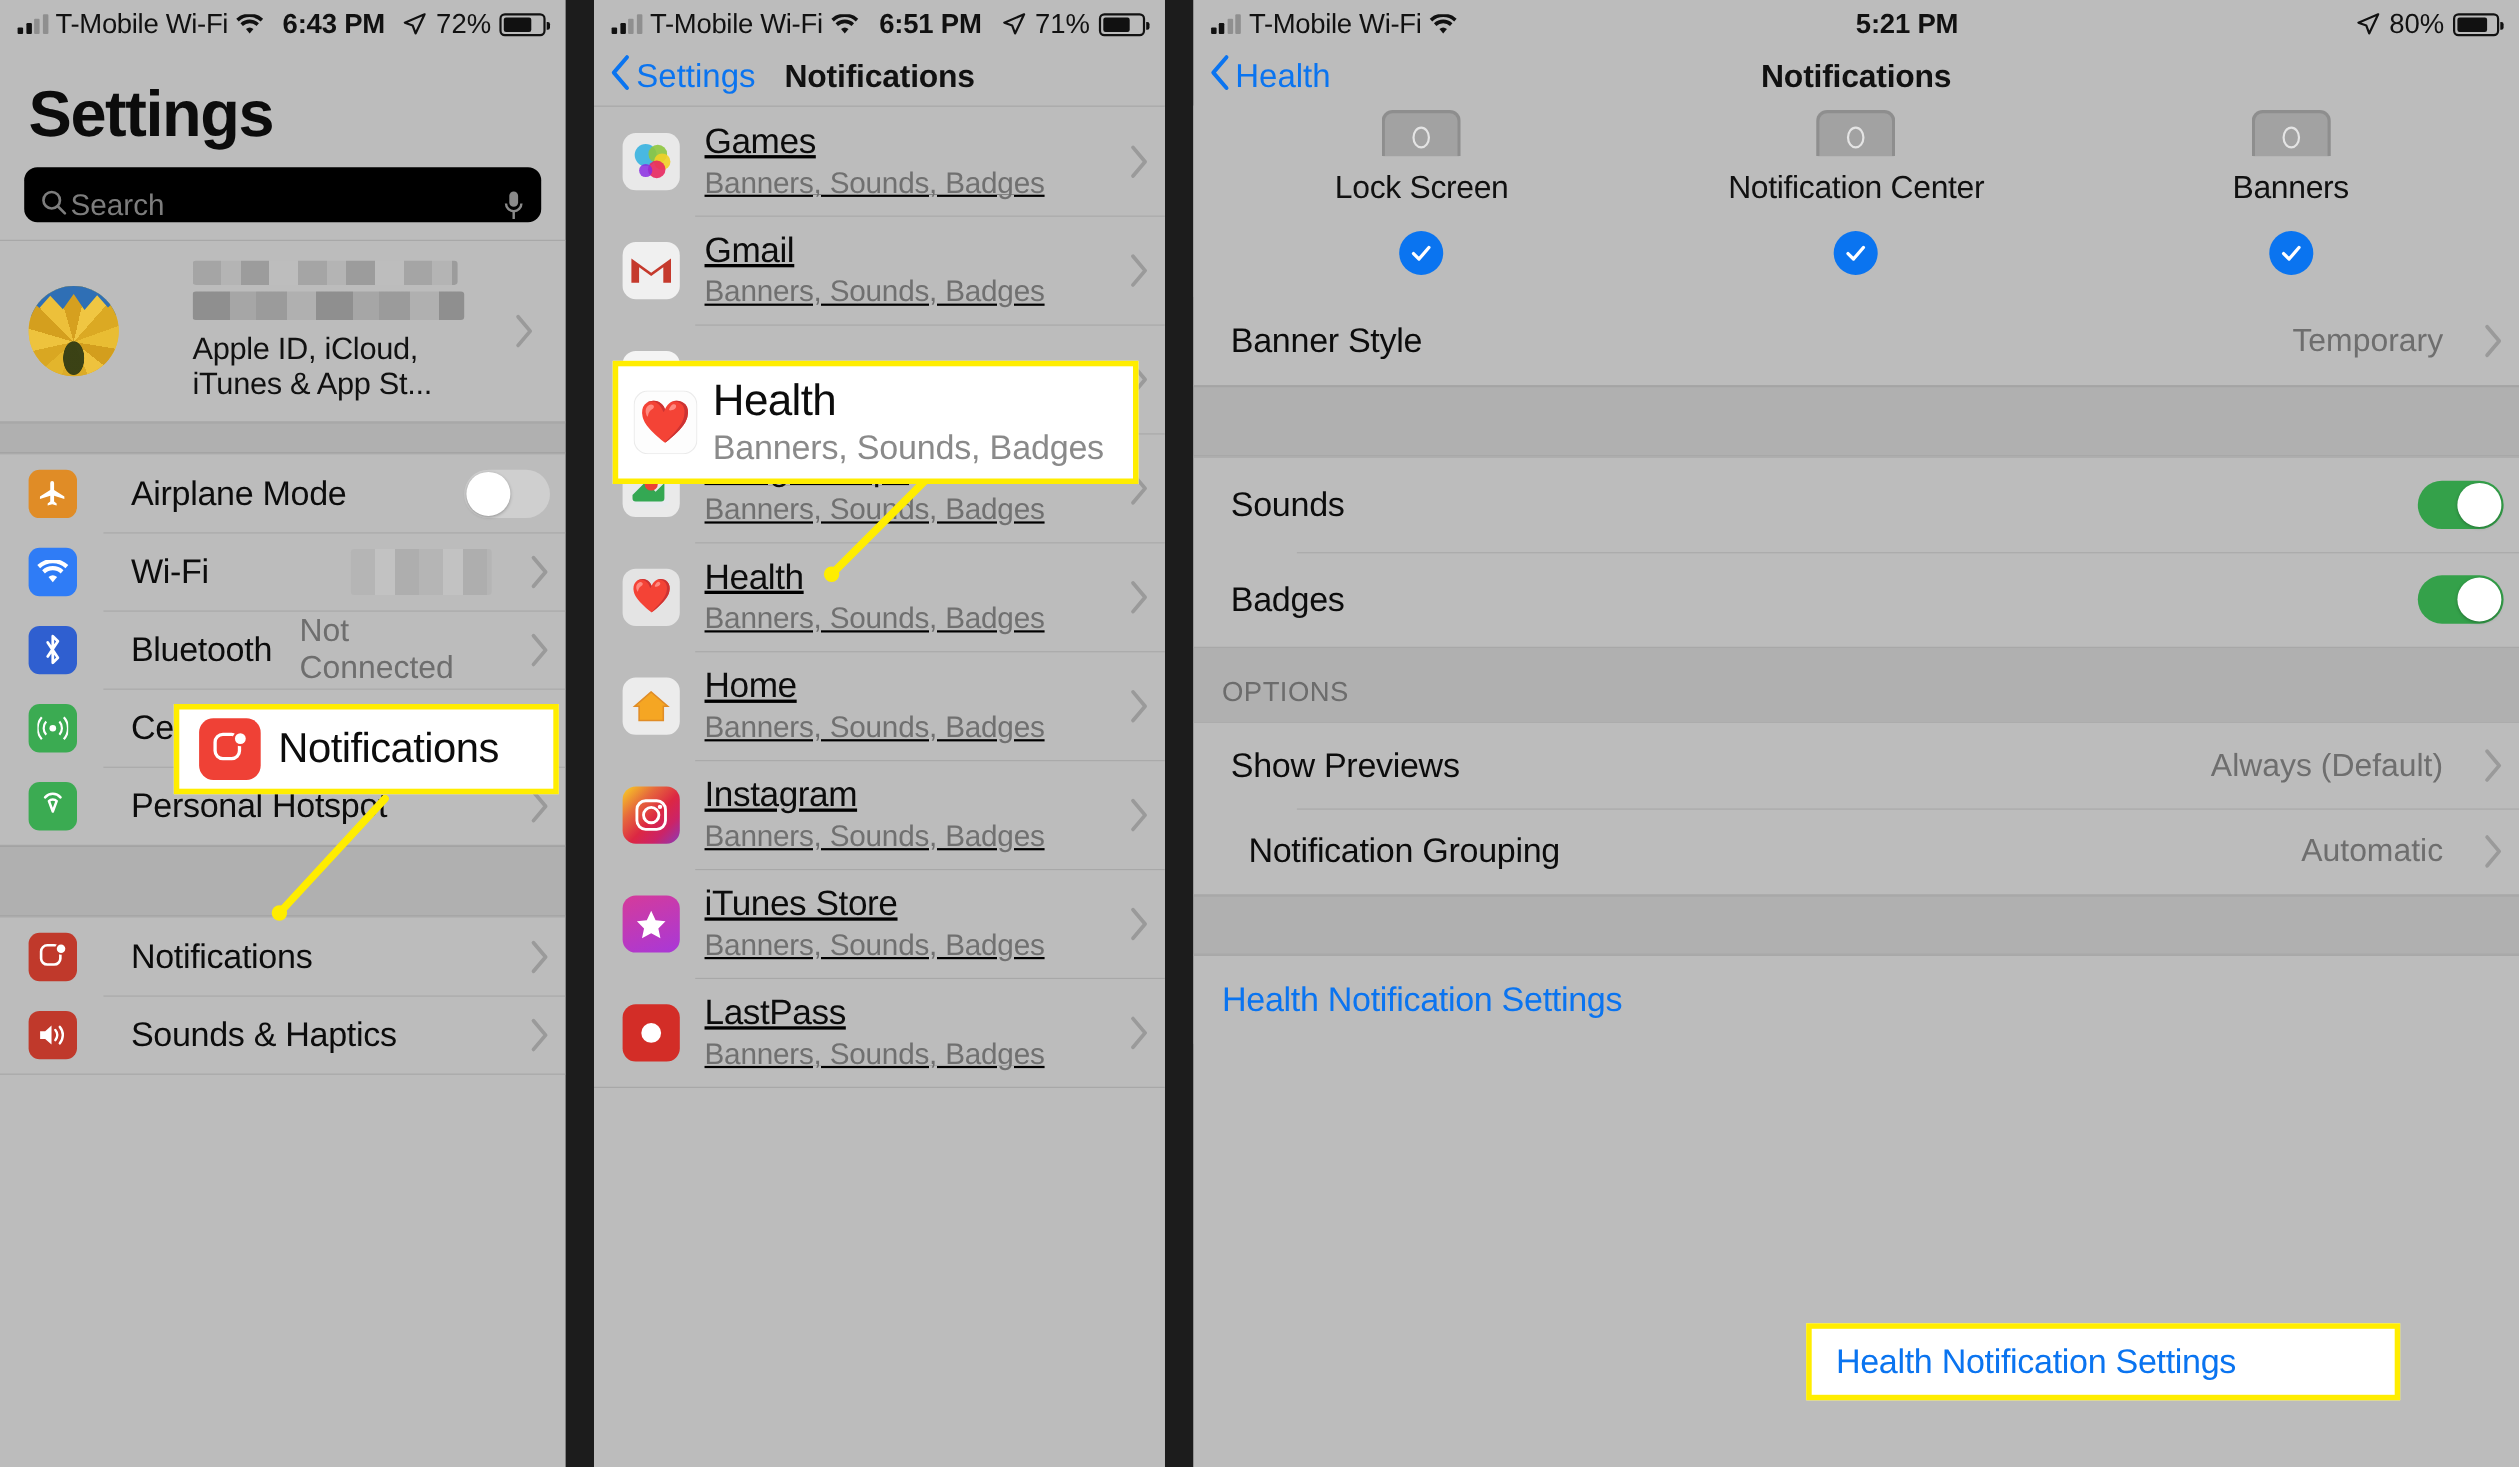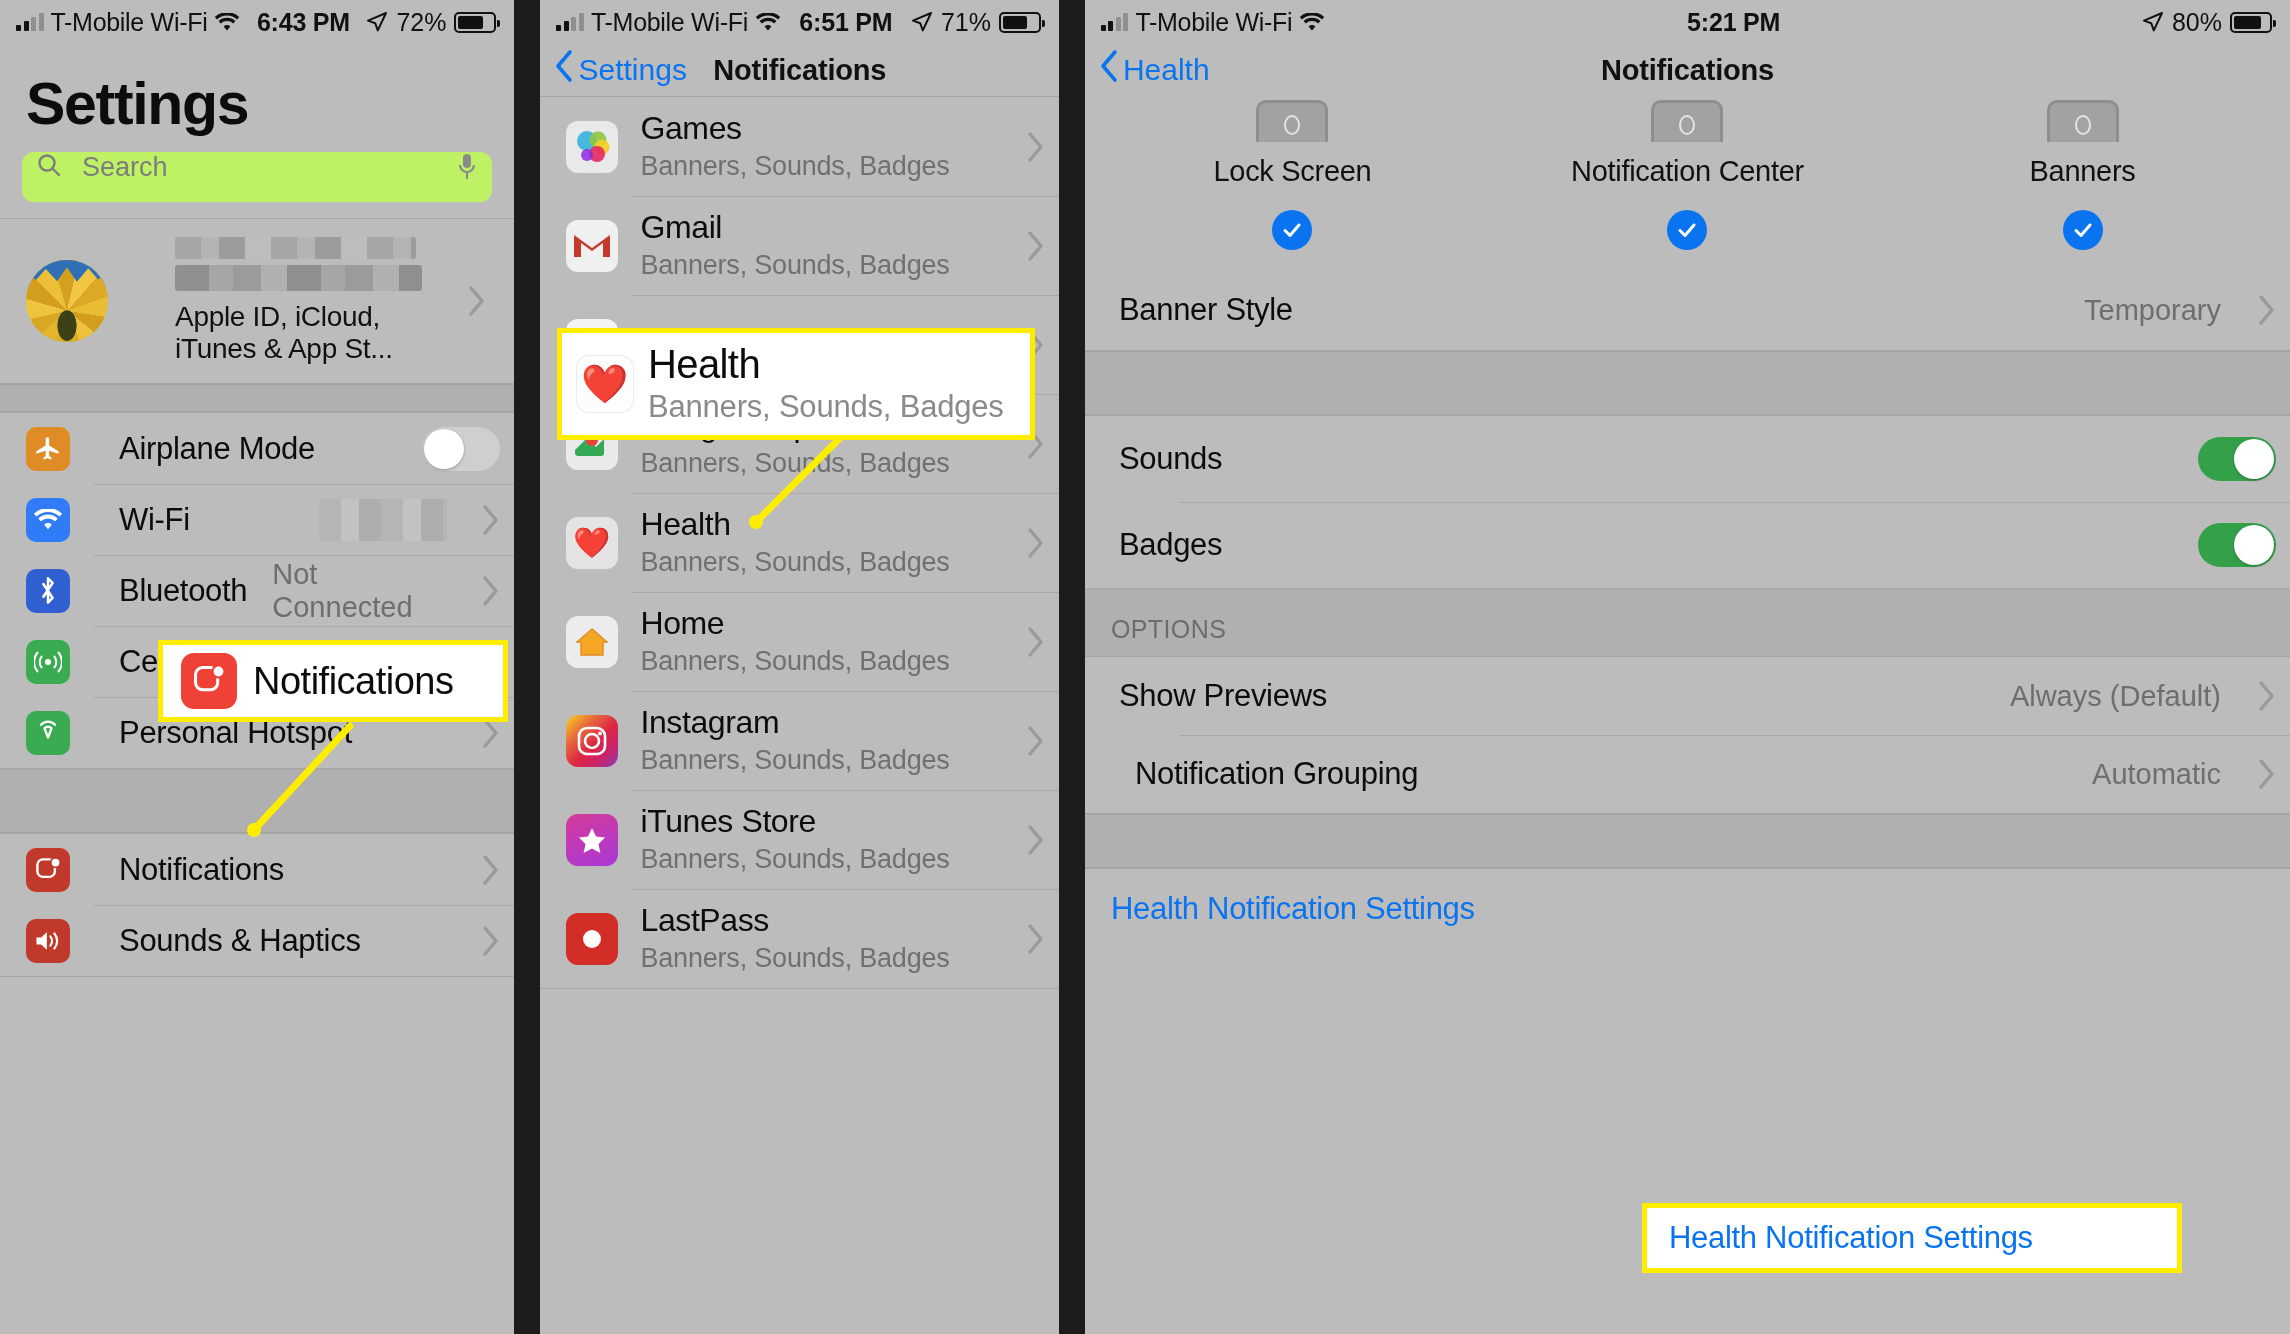--- a/index.html
+++ b/index.html
@@ -42,21 +42,21 @@
   
   .navbar { height: 52px; display: flex; align-items: center; position: relative; padding: 0 14px; }
   .nav-back { display: flex; align-items: center; color: #0a74f0; font-size: 30px; gap: 4px; }
   .nav-back .chev { font-size: 34px; font-weight: 300; line-height: 1; margin-top:-3px;}
   .nav-title { position: absolute; left:0; right:0; text-align: center; font-size: 29px; font-weight: 700; color:#111; letter-spacing: -0.2px;}
 
   
   .large-title { font-size: 59px; font-weight: 800; color:#0c0c0c; padding: 26px 26px 14px 26px; letter-spacing: -1.3px;}
   .searchbar {
     margin: 0 22px 16px 22px; height: 50px; border-radius: 12px;
-    background: #bef264; display:flex; align-items:flex-start; padding: 0 14px; gap: 20px;
+    background: #000000; display:flex; align-items:flex-end; padding: 0 14px; gap: 2px;
   }
   .searchbar .stext { color:#7d7d7d; font-size: 27px; flex:1; }
   .mic { width: 22px; height: 30px; position: relative; }
 
   
   .group-gap { height: 28px; background: #b0b0b0; border-top: 1px solid #a3a3a3; border-bottom: 1px solid #a3a3a3;}
   .list { background: #bcbcbc; border-top: 1px solid #a6a6a6; border-bottom: 1px solid #a6a6a6;}
   .row { display:flex; align-items:center; min-height: 71px; padding-left: 26px; position: relative; gap: 25px; }
   .row + .row::before { content:""; position:absolute; left: 94px; right:0; top:0; height:1px; background:#a8a8a8; }
   .row .appicon { width: 44px; height: 44px; border-radius: 10px; flex: 0 0 44px; margin-right: 24px;
@@ -90,21 +90,21 @@
   .toggle { width: 78px; height: 44px; border-radius: 22px; background:#cfcfcf; position:relative; margin-right: 14px; flex:0 0 78px;}
   .toggle i { position:absolute; top:2px; left:2px; width:40px; height:40px; border-radius:50%; background:#fff; box-shadow: 0 1px 3px rgba(0,0,0,.3);}
   .toggle.on { background:#34a14a; }
   .toggle.on i { left: auto; right: 2px; }
 
   
   .arow { display:flex; align-items:center; min-height: 99px; padding-left: 26px; position:relative; }
   .arow + .arow::before { content:""; position:absolute; left: 92px; right:0; top:0; height:1px; background:#a8a8a8;}
   .arow .appicon { width:52px; height:52px; border-radius: 12px; margin-right: 22px; flex:0 0 52px;
       display:flex; align-items:center; justify-content:center; font-size: 34px; }
-  .arow .txt { flex:1; }
+  .arow .txt { flex:1;text-decoration:underline; }
   .arow .t1 { font-size: 32px; color:#0c0c0c; letter-spacing:-0.4px; line-height: 1.12; }
   .arow .t2 { font-size: 27px; color:#707070; margin-top: 5px; letter-spacing:-0.2px;}
 
   
   .alert-grid { display:flex; padding: 0 10px; background:#bcbcbc; }
   .alert-col { flex:1; text-align:center; padding-top: 4px; }
   .phone-shape { width: 72px; height: 42px; margin: 0 auto; border-radius: 10px 10px 0 0;
      background: #a2a2a2; border: 3px solid #8e8e8e; border-bottom: none; position: relative; }
   .phone-shape::after { content:""; position:absolute; left:50%; top: 12px; transform: translateX(-50%);
      width: 12px; height: 16px; border: 2px solid #e4e4e4; border-radius: 50%; }

